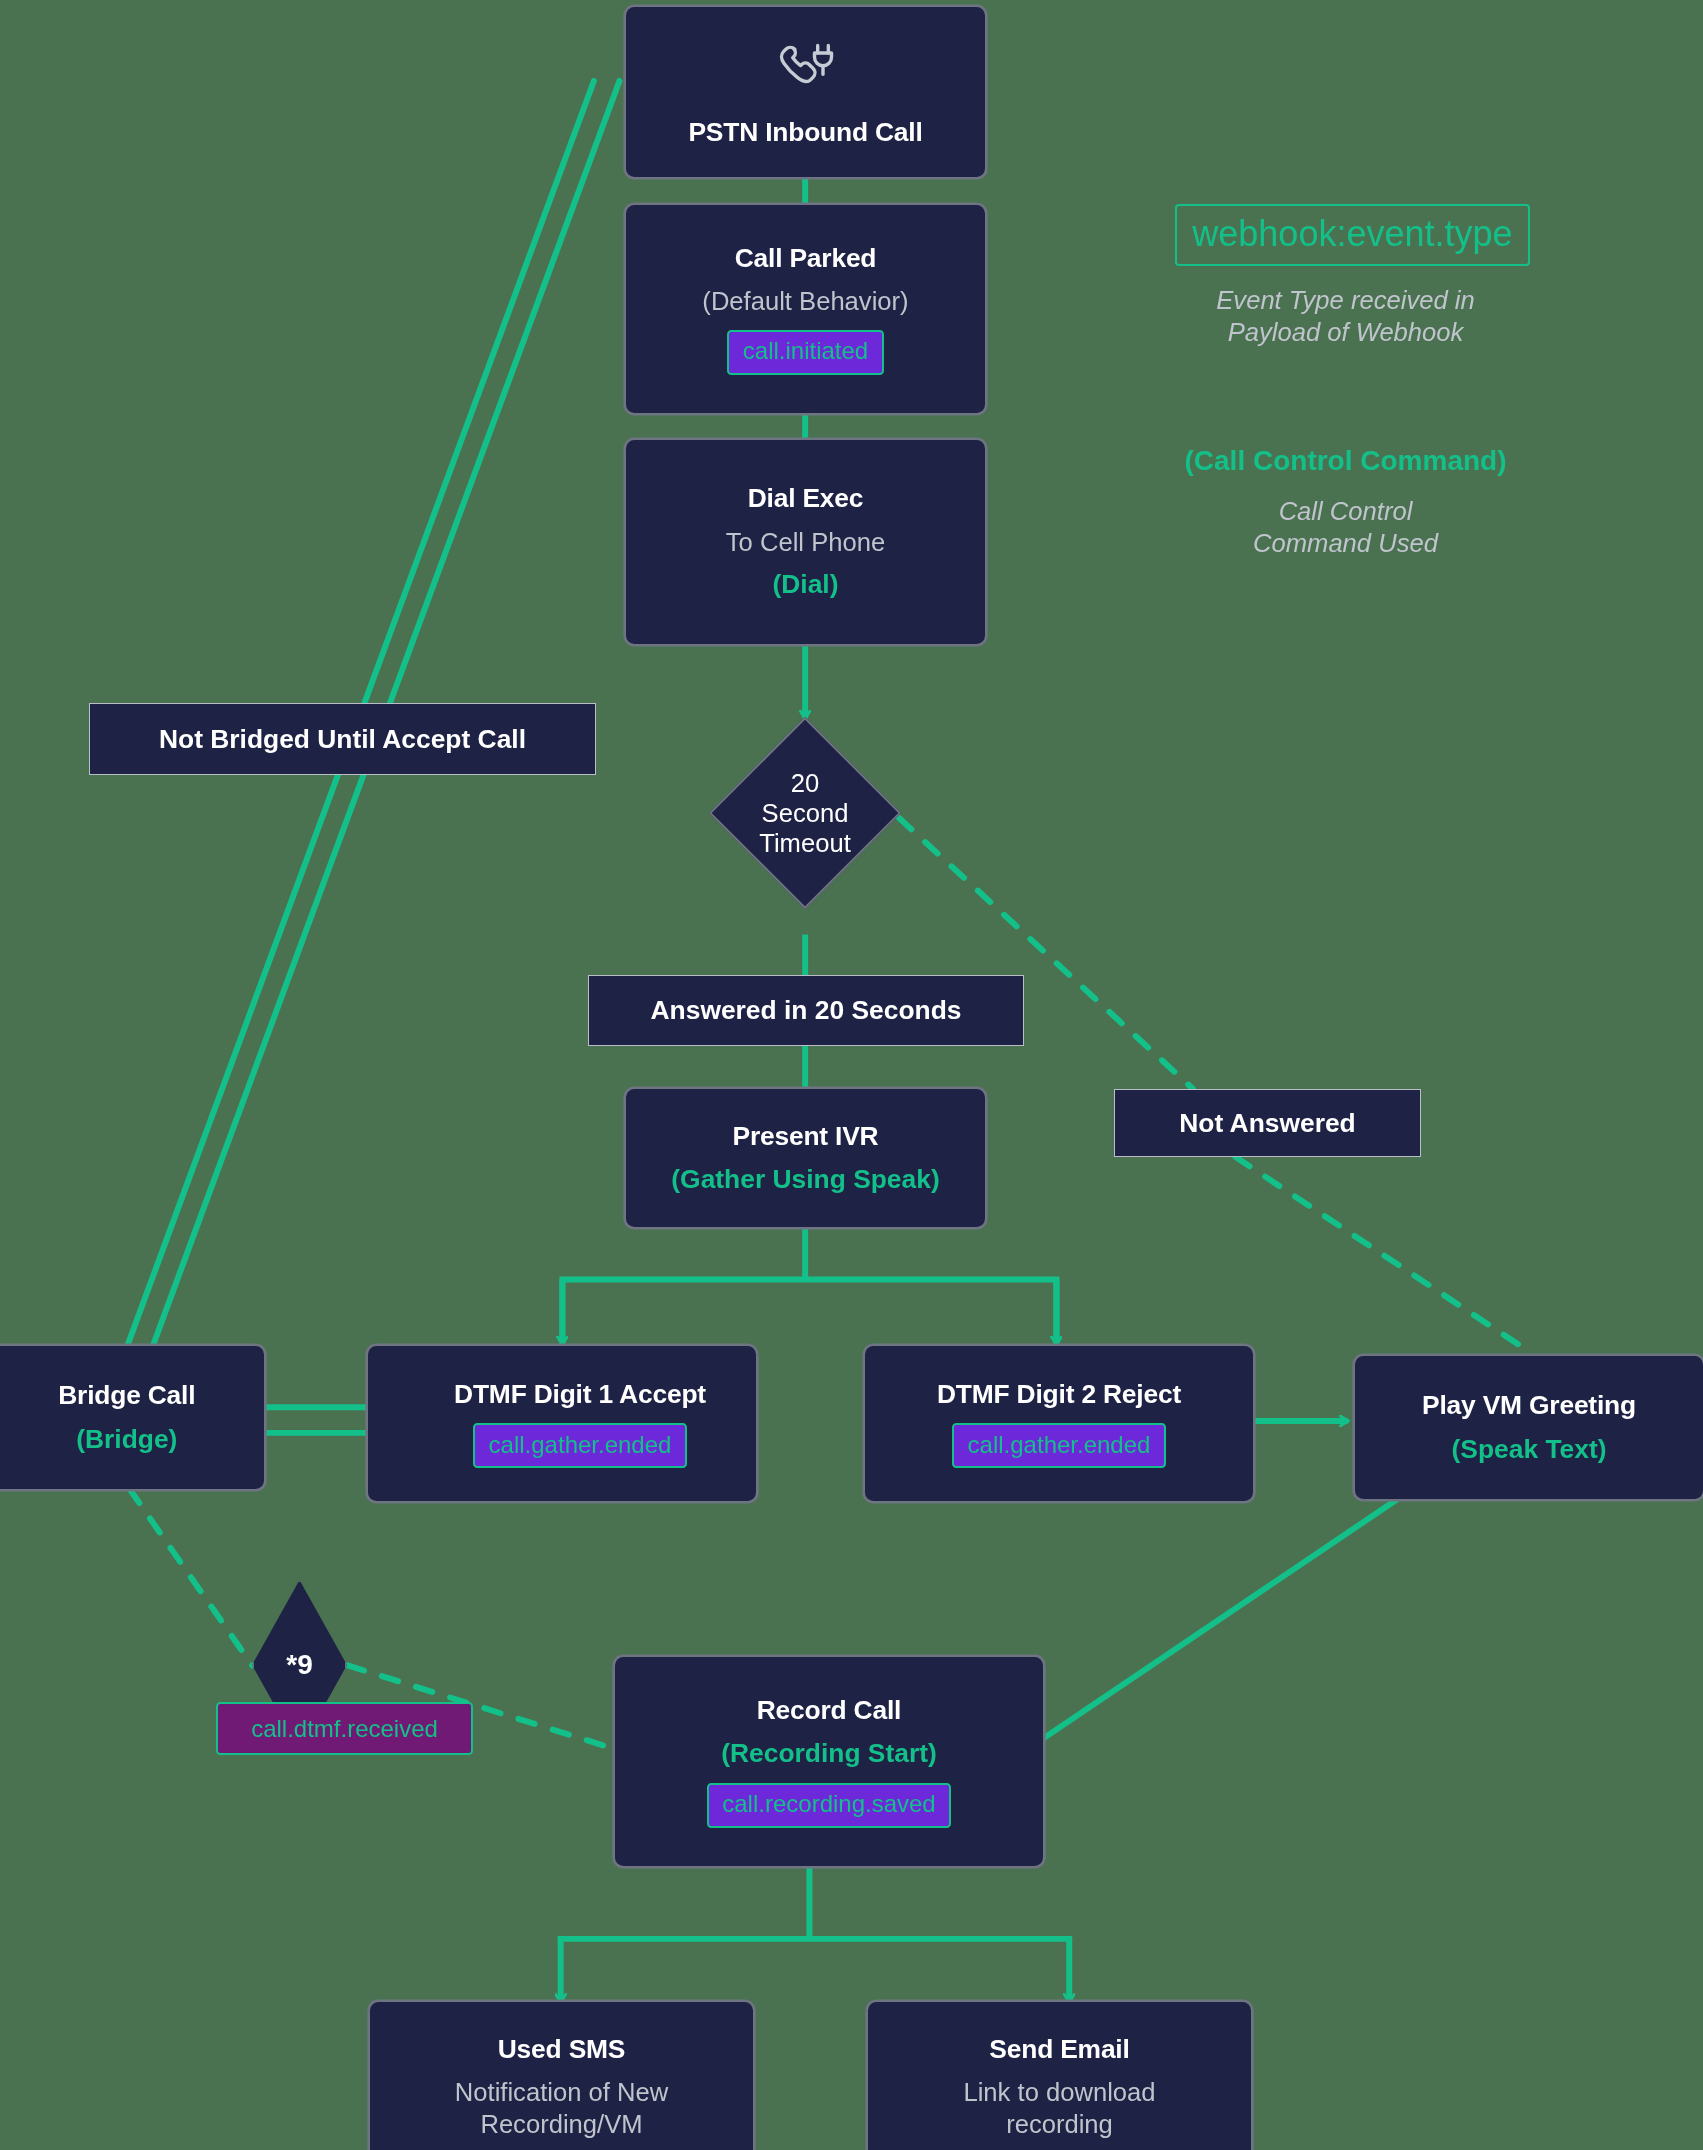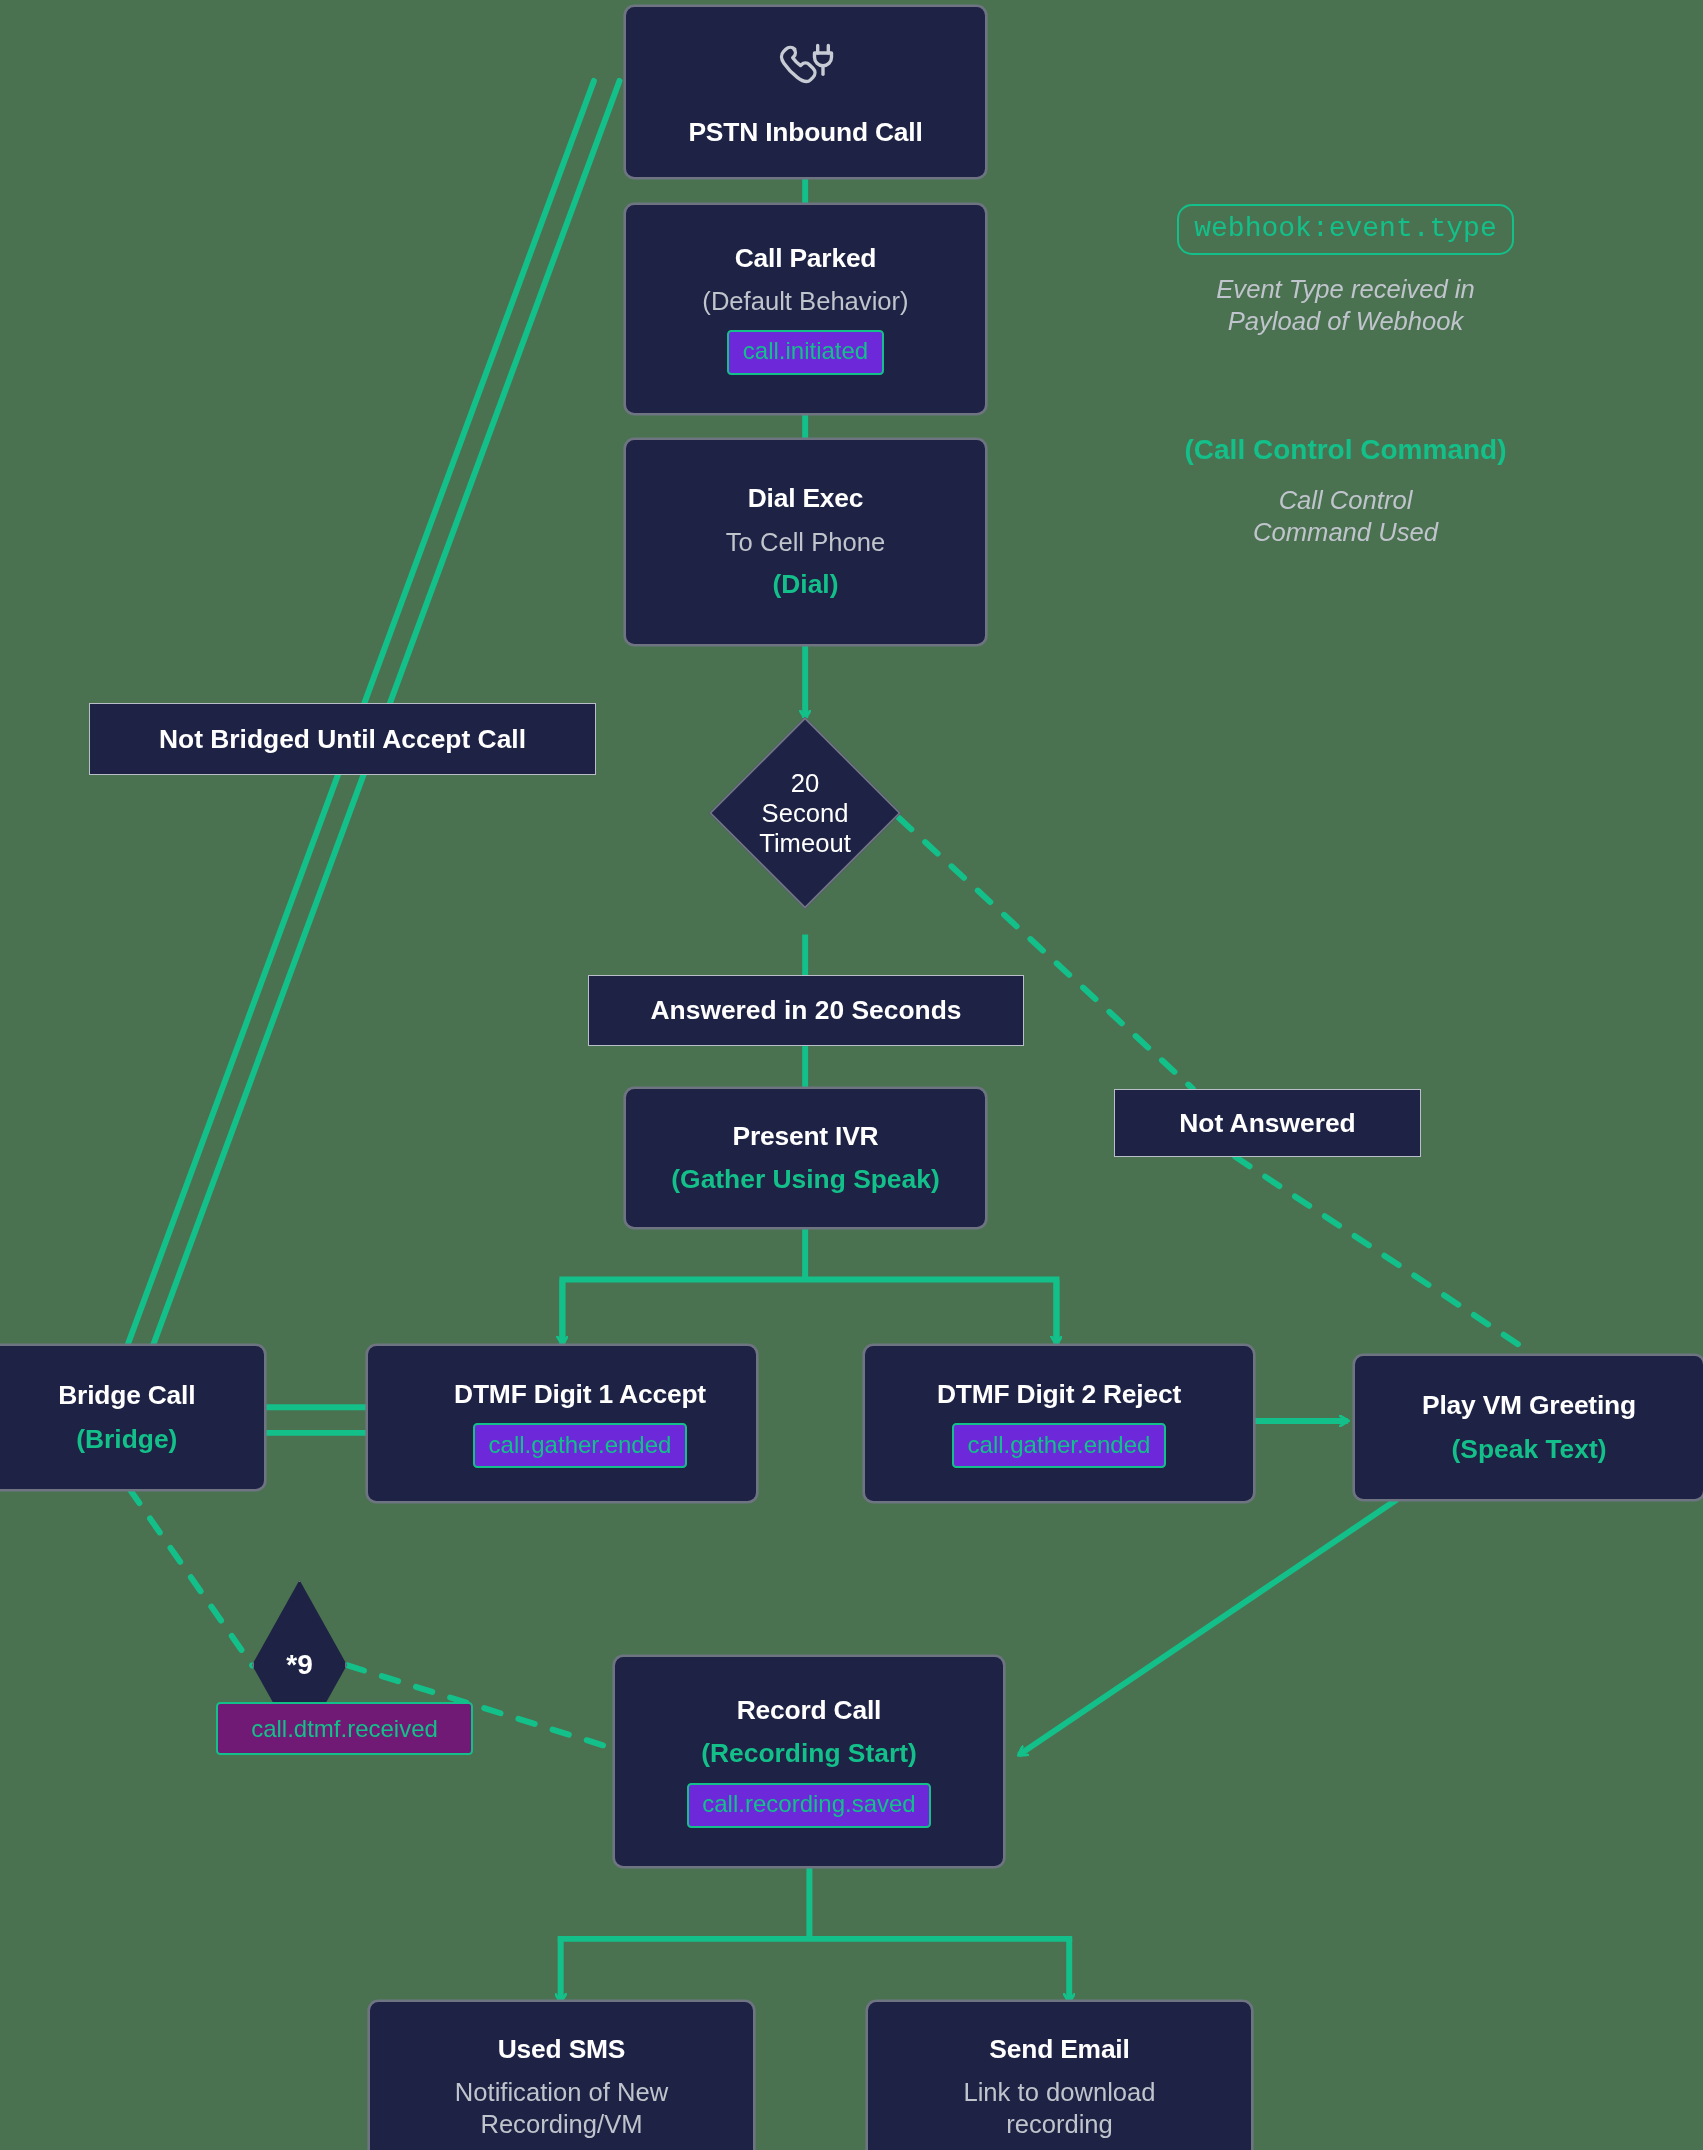--- a/index.html
+++ b/index.html
@@ -103,22 +103,22 @@
     font-size:24px;
     display:flex;align-items:center;justify-content:center;
     box-sizing:border-box;
     z-index:7;
     white-space:nowrap;
   }
 
   
   .legend{position:absolute;z-index:6;text-align:center;}
   .legend .lbox{
-    display:inline-block;border:2.6px solid #13c08a;border-radius:15px;
-    color:#13c08a;font-size:28px;padding:6.8px 15.3px 9.4px 15.3px;font-family:Liberation Mono, monospace;
+    display:inline-block;border:2.6px solid #13c08a;border-radius:4px;
+    color:#13c08a;font-size:36px;padding:6.8px 15.3px 9.4px 15.3px;
   }
   .legend .ltext{
     color:#c0c4cc;font-size:25.6px;font-style:italic;line-height:1.25;margin-top:19px;
   }
   .legend .lcmd{
     color:#13c08a;font-size:28px;font-weight:bold;
   }
   .legend .ltext2{
     color:#c0c4cc;font-size:25.6px;font-style:italic;line-height:1.25;margin-top:19px;
   }
@@ -251,21 +251,21 @@
 
   <div class="rhombus" style="left:252px;top:1580px;width:95px;height:170px;">
     <div class="shape"></div>
     <div class="dlabel">*9</div>
   </div>
 
   <div class="evt-standalone" style="left:216px;top:1702px;width:257px;height:53px;">
     <span>call.dtmf.received</span>
   </div>
 
-  <div class="node" style="left:615px;top:1657px;width:388px;height:209px;">
+  <div class="node" style="left:615px;top:1657px;width:428px;height:209px;">
     <div class="title">Record Call</div>
     <div class="cmd">(Recording Start)</div>
     <div class="evt">call.recording.saved</div>
   </div>
 
   <div class="node" style="left:370px;top:2002px;width:383px;height:170px;">
     <div class="title">Used SMS</div>
     <div class="sub">Notification of New</div>
     <div class="sub" style="margin-top:1.7px">Recording/VM</div>
   </div>

